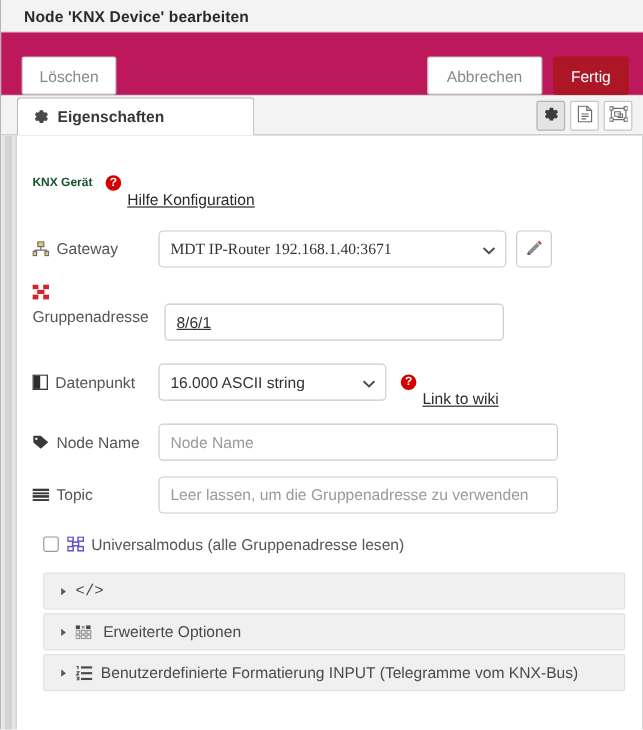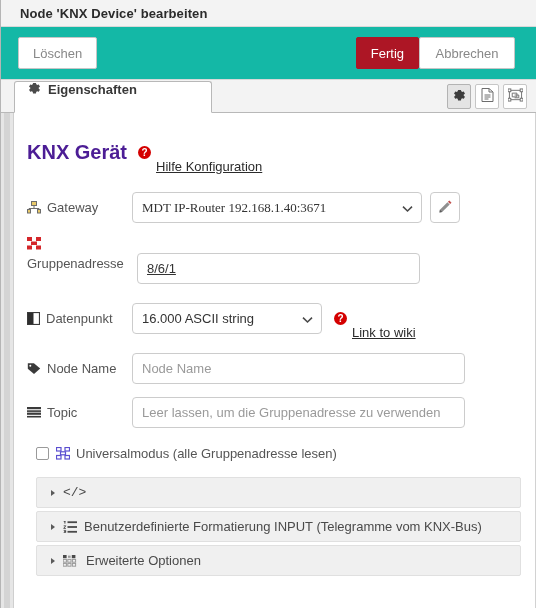--- a/index.html
+++ b/index.html
@@ -20,23 +20,23 @@
     background:#f3f3f3;
     border-bottom:1px solid #d8d8d8;
     display:flex;align-items:center;
     padding:0 0 0 19px;
   }
   .titlebar .title{font-weight:bold;font-size:13px;color:#2b2b2b;letter-spacing:.1px;}
 
   
   .buttonrow{
     height:53px;box-sizing:border-box;
-    background:#14b8a6;
+    background:#be185d;
     border-bottom:1px solid #d8d8d8;
-    display:flex;align-items:center;
+    display:flex;align-items:flex-end;
     padding:0 12px 0 17px;
   }
   .btn{
     box-sizing:border-box;
     height:32px;
     border:1px solid #c6c6c6;
     background:#fff;
     color:#888;
     font-size:13px;
     font-family:inherit;
@@ -62,21 +62,21 @@
     padding-left:13px;
   }
   .tab{
     box-sizing:border-box;
     height:32px;
     min-width:198px;
     background:#fff;
     border:1px solid #b8b8b8;
     border-bottom:1px solid #fff;
     border-radius:3px 3px 0 0;
-    display:flex;align-items:flex-start;
+    display:flex;align-items:center;
     padding:0 0 0 13px;
     font-weight:bold;font-size:13px;color:#383838;
     margin-bottom:-1px;
     cursor:pointer;
   }
   .tab .gear{margin-right:7px;display:inline-flex;}
   .tabtools{
     position:absolute;right:9px;bottom:3px;
     display:flex;gap:4px;
   }
@@ -108,21 +108,21 @@
     content:"";position:absolute;left:3px;top:0;width:6px;height:100%;
     background:#d4d4d4;
   }
   .inner{padding:16px 14px 0 26px;}
 
   
   .heading{
     display:flex;align-items:center;
     margin:2px 0 18px 0;
   }
-  .heading .h{font-weight:bold;font-size:20px;color:#4c1d95;margin-right:11px;}
+  .heading .h{font-weight:bold;font-size:10px;color:#14532d;margin-right:11px;}
   .helplink{
     display:inline-flex;align-items:center;
     color:#2b2b2b;text-decoration:none;font-size:13px;
     cursor:pointer;
   }
   .helplink .lbl{text-decoration:underline;margin-top:28px;}
   .qmark{
     display:inline-block;width:13px;height:13px;border-radius:50%;
     background:#d40000;color:#fff;
     font-size:10px;font-weight:bold;line-height:13px;text-align:center;
@@ -216,22 +216,22 @@
 
 <div class="dialog">
 
   <div class="titlebar">
     <span class="title">Node 'KNX Device' bearbeiten</span>
   </div>
 
   <div class="buttonrow">
     <div class="btn btn-delete">Löschen</div>
     <div class="spacer"></div>
+    <div class="btn btn-cancel">Abbrechen</div>
     <div class="btn btn-done">Fertig</div>
-    <div class="btn btn-cancel">Abbrechen</div>
   </div>
 
   <div class="tabbar">
     <div class="tab">
       <span class="gear">
         <svg width="13" height="13" viewBox="0 0 16 16">
             <path fill="#4a4a4a" d="M8 5.2a2.8 2.8 0 1 0 0 5.6 2.8 2.8 0 0 0 0-5.6zm0 4.2a1.4 1.4 0 1 1 0-2.8 1.4 1.4 0 0 1 0 2.8z"></path>
             <path fill="#4a4a4a" d="M14.4 9.1l-1.2-.7c.06-.26.09-.53.09-.8 0-.27-.03-.54-.09-.8l1.2-.7a.5.5 0 0 0 .19-.66l-1.2-2.08a.5.5 0 0 0-.64-.21l-1.28.55a5.3 5.3 0 0 0-1.38-.8L9.9 1.5A.5.5 0 0 0 9.4 1.1H6.6a.5.5 0 0 0-.5.4l-.19 1.4c-.5.19-.96.46-1.38.8L3.25 3.15a.5.5 0 0 0-.64.21L1.41 5.44a.5.5 0 0 0 .19.66l1.2.7a5.4 5.4 0 0 0 0 1.6l-1.2.7a.5.5 0 0 0-.19.66l1.2 2.08a.5.5 0 0 0 .64.21l1.28-.55c.42.34.88.61 1.38.8l.19 1.4a.5.5 0 0 0 .5.4h2.8a.5.5 0 0 0 .5-.4l.19-1.4c.5-.19.96-.46 1.38-.8l1.28.55a.5.5 0 0 0 .64-.21l1.2-2.08a.5.5 0 0 0-.19-.66z"></path>
           </svg>
       </span>
@@ -404,48 +404,48 @@
       <div class="panels">
 
         <div class="panel">
           <span class="caret"></span>
           <span class="ic code-ic">&lt;/&gt;</span>
         </div>
 
         <div class="panel">
           <span class="caret"></span>
           <span class="ic">
-            <svg width="14" height="12" viewBox="0 0 14 12">
-              <rect x="4.5" y="0.3" width="9.5" height="1.8" fill="#4a4a4a"></rect>
-              <rect x="4.5" y="5.1" width="9.5" height="1.8" fill="#4a4a4a"></rect>
-              <rect x="4.5" y="9.9" width="9.5" height="1.8" fill="#4a4a4a"></rect>
-              <rect x="1.4" y="0" width="1" height="2.6" fill="#4a4a4a"></rect>
-              <rect x="0.7" y="0" width="1.7" height="0.8" fill="#4a4a4a"></rect>
-              <path fill="none" stroke="#4a4a4a" stroke-width="0.9" d="M0.7 4.8h2.1l-2.1 2.6h2.2"></path>
-              <path fill="none" stroke="#4a4a4a" stroke-width="0.9" d="M0.7 9.4h2v1.1h-1.3h1.3v1.1h-2"></path>
-            </svg>
-          </span>
-          <span>Benutzerdefinierte Formatierung INPUT (Telegramme vom KNX-Bus)</span>
-        </div>
-
-        <div class="panel">
-          <span class="caret"></span>
-          <span class="ic">
             <svg width="16" height="12" viewBox="0 0 16 12">
               <rect x="0" y="0" width="3.6" height="3.2" fill="#4a4a4a"></rect>
               <rect x="5" y="0.6" width="2.6" height="2.2" fill="#9a9a9a"></rect>
               <rect x="8.8" y="0" width="3.6" height="3.2" fill="#4a4a4a"></rect>
               <rect x="0.2" y="4.4" width="3.2" height="2.8" fill="none" stroke="#9a9a9a" stroke-width="1"></rect>
               <rect x="4.8" y="4.4" width="3.2" height="2.8" fill="none" stroke="#9a9a9a" stroke-width="1"></rect>
               <rect x="9.4" y="4.4" width="3.2" height="2.8" fill="none" stroke="#9a9a9a" stroke-width="1"></rect>
               <rect x="0.2" y="8.4" width="3.2" height="2.8" fill="none" stroke="#9a9a9a" stroke-width="1"></rect>
               <rect x="4.8" y="8.4" width="3.2" height="2.8" fill="none" stroke="#9a9a9a" stroke-width="1"></rect>
               <rect x="9.4" y="8.4" width="3.2" height="2.8" fill="none" stroke="#9a9a9a" stroke-width="1"></rect>
             </svg>
           </span>
           <span>Erweiterte Optionen</span>
         </div>
 
+        <div class="panel">
+          <span class="caret"></span>
+          <span class="ic">
+            <svg width="14" height="12" viewBox="0 0 14 12">
+              <rect x="4.5" y="0.3" width="9.5" height="1.8" fill="#4a4a4a"></rect>
+              <rect x="4.5" y="5.1" width="9.5" height="1.8" fill="#4a4a4a"></rect>
+              <rect x="4.5" y="9.9" width="9.5" height="1.8" fill="#4a4a4a"></rect>
+              <rect x="1.4" y="0" width="1" height="2.6" fill="#4a4a4a"></rect>
+              <rect x="0.7" y="0" width="1.7" height="0.8" fill="#4a4a4a"></rect>
+              <path fill="none" stroke="#4a4a4a" stroke-width="0.9" d="M0.7 4.8h2.1l-2.1 2.6h2.2"></path>
+              <path fill="none" stroke="#4a4a4a" stroke-width="0.9" d="M0.7 9.4h2v1.1h-1.3h1.3v1.1h-2"></path>
+            </svg>
+          </span>
+          <span>Benutzerdefinierte Formatierung INPUT (Telegramme vom KNX-Bus)</span>
+        </div>
+
       </div>
 
     </div>
   </div>
 </div>
 
 </body></html>

